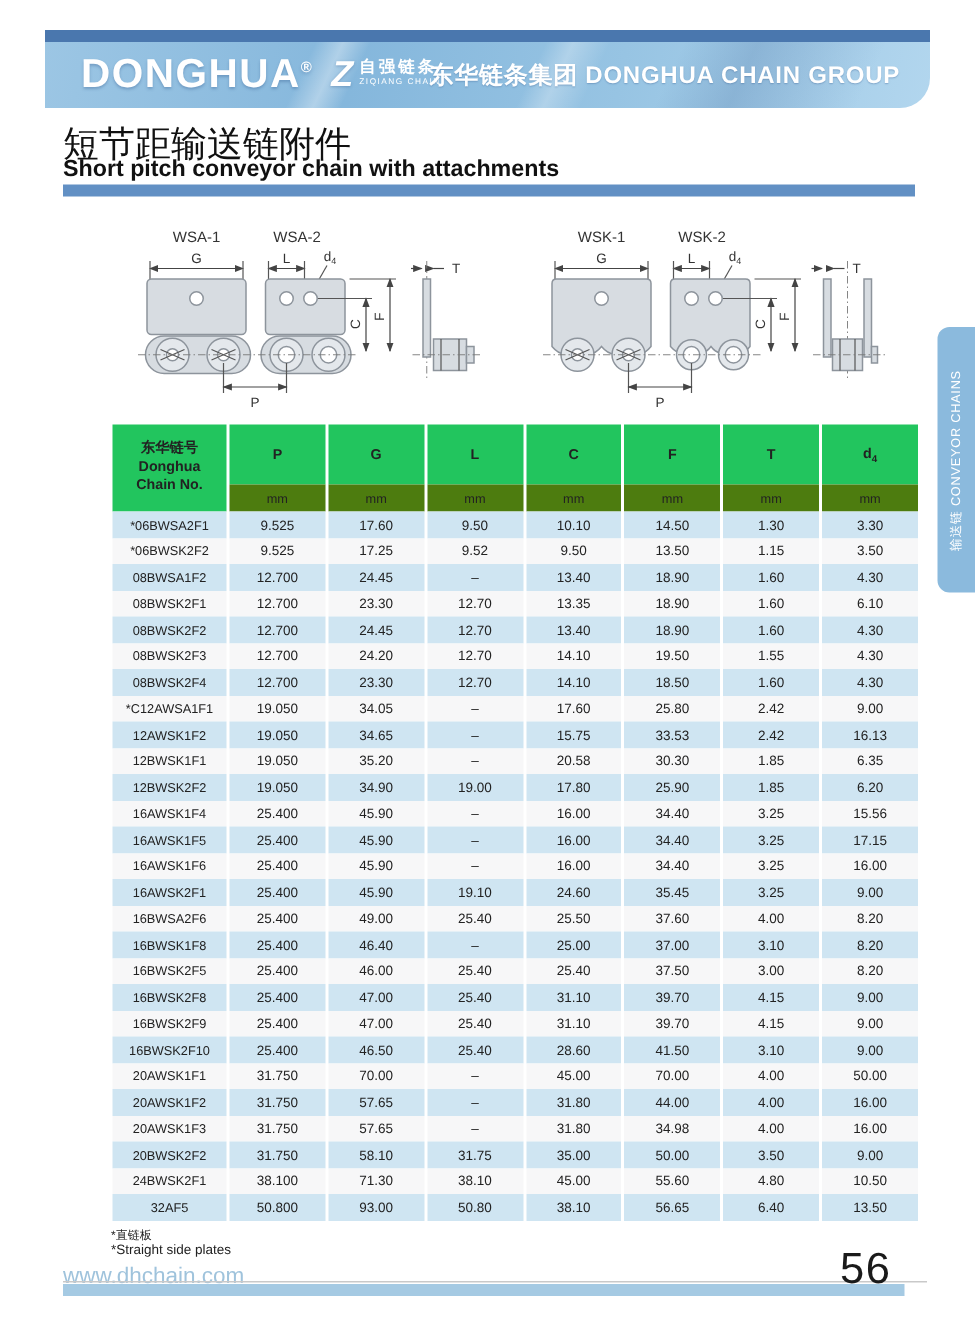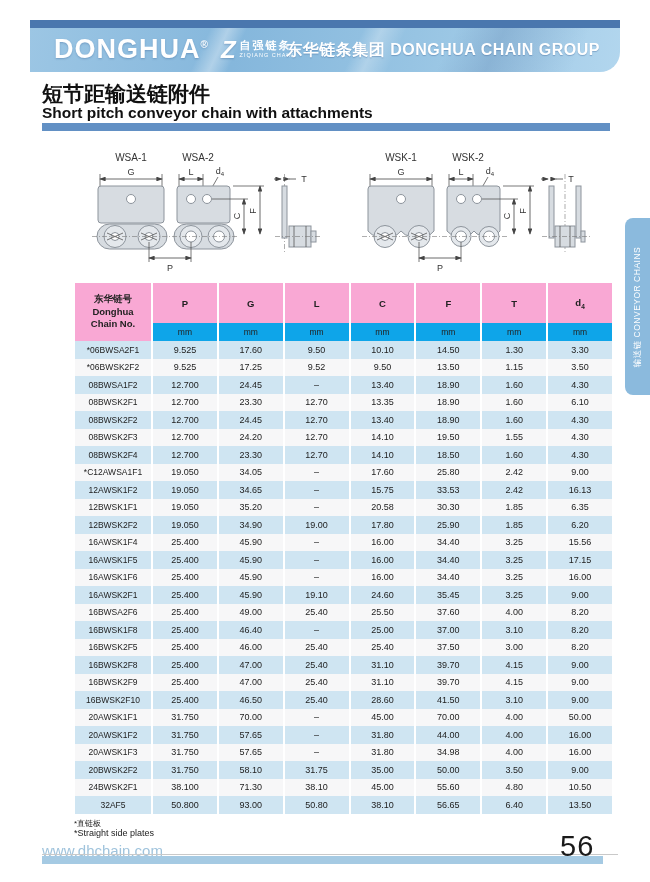--- a/index.html
+++ b/index.html
@@ -29,21 +29,21 @@
   .brand-row { position:absolute; left:24px; top:14px; display:flex; align-items:center; }
   .brand { color:#fff; font-size:27px; font-weight:bold; letter-spacing:1px; text-shadow:0 1px 2px rgba(60,100,150,.4); }
   .brand sup { font-size:10px; }
   .zlogo { color:#fff; font-size:24px; font-weight:bold; font-style:italic; margin:0 4px 0 12px; text-shadow:0 1px 2px rgba(60,100,150,.4); }
   .zlogo-text { display:flex; flex-direction:column; line-height:1; }
   .zlogo-zh { color:#fff; font-size:11px; font-weight:bold; letter-spacing:2px; }
   .zlogo-en { color:#fff; font-size:5.5px; letter-spacing:1px; margin-top:2px; }
   .group-label { position:absolute; right:20px; top:20px; color:#fff; font-size:16px; font-weight:bold; letter-spacing:.5px; text-shadow:0 1px 1px rgba(60,100,150,.4); }
 
   
-  .title-zh { position:absolute; left:42px; top:80px; font-size:21px; font-weight:bold; color:#111; }
+  .title-zh { position:absolute; left:42px; top:80px; font-size:24px; font-weight:normal; color:#111; }
   .title-en { position:absolute; left:42px; top:104px; font-size:15.5px; font-weight:bold; color:#111; }
   .title-bar { position:absolute; left:42px; top:123px; width:568px; height:8px; background:#6290c4; }
 
   
   .side-tab {
     position:absolute; left:625px; top:218px; width:25px; height:177px;
     background:#8bbadd; border-radius:8px 0 0 8px;
   }
   .side-tab span {
     position:absolute; left:50%; top:50%;
@@ -66,23 +66,23 @@
   .thin   { stroke:#555; stroke-width:.8; }
   .cline  { stroke:#777; stroke-width:.6; stroke-dasharray:5 2 1 2; }
 
   
   .spec-table {
     position:absolute; left:73px; top:283px; width:541px;
     border-collapse:separate; border-spacing:2px 0; table-layout:fixed;
     font-size:9px; color:#222;
   }
   .spec-table th, .spec-table td { text-align:center; vertical-align:middle; padding:0; overflow:hidden; }
-  .spec-table thead tr.r1 th { height:40px; background:#f9a8d4; font-weight:bold; font-size:9.5px; }
+  .spec-table thead tr.r1 th { height:40px; background:#22c55e; font-weight:bold; font-size:9.5px; }
   .spec-table thead th.chainno { background:#e7e7e9; width:76px; font-size:8.5px; line-height:1.3; font-weight:bold; }
-  .spec-table thead tr.r2 th { height:18px; background:#0ea5e9; font-weight:normal; font-size:8.5px; }
+  .spec-table thead tr.r2 th { height:18px; background:#4d7c0f; font-weight:normal; font-size:8.5px; }
   .spec-table thead th sub { font-size:6.5px; }
   .spec-table tbody td { height:17.5px; background:#f7f7f8; font-size:9px; }
   .spec-table tbody tr:nth-child(odd) td { background:#cfe5f2; }
   .spec-table tbody td.cno { font-weight:normal; font-size:8.5px; }
 
   
   .footnote1 { position:absolute; left:74px; top:818px; font-size:8px; color:#222; }
   .footnote2 { position:absolute; left:74px; top:828px; font-size:9px; color:#222; }
   .site-url  { position:absolute; left:42px; top:842px; font-size:15px; color:#9fc3dc; }
   .footer-line { position:absolute; left:42px; top:854px; width:576px; height:0; border-top:1px solid #c9c9c9; }

